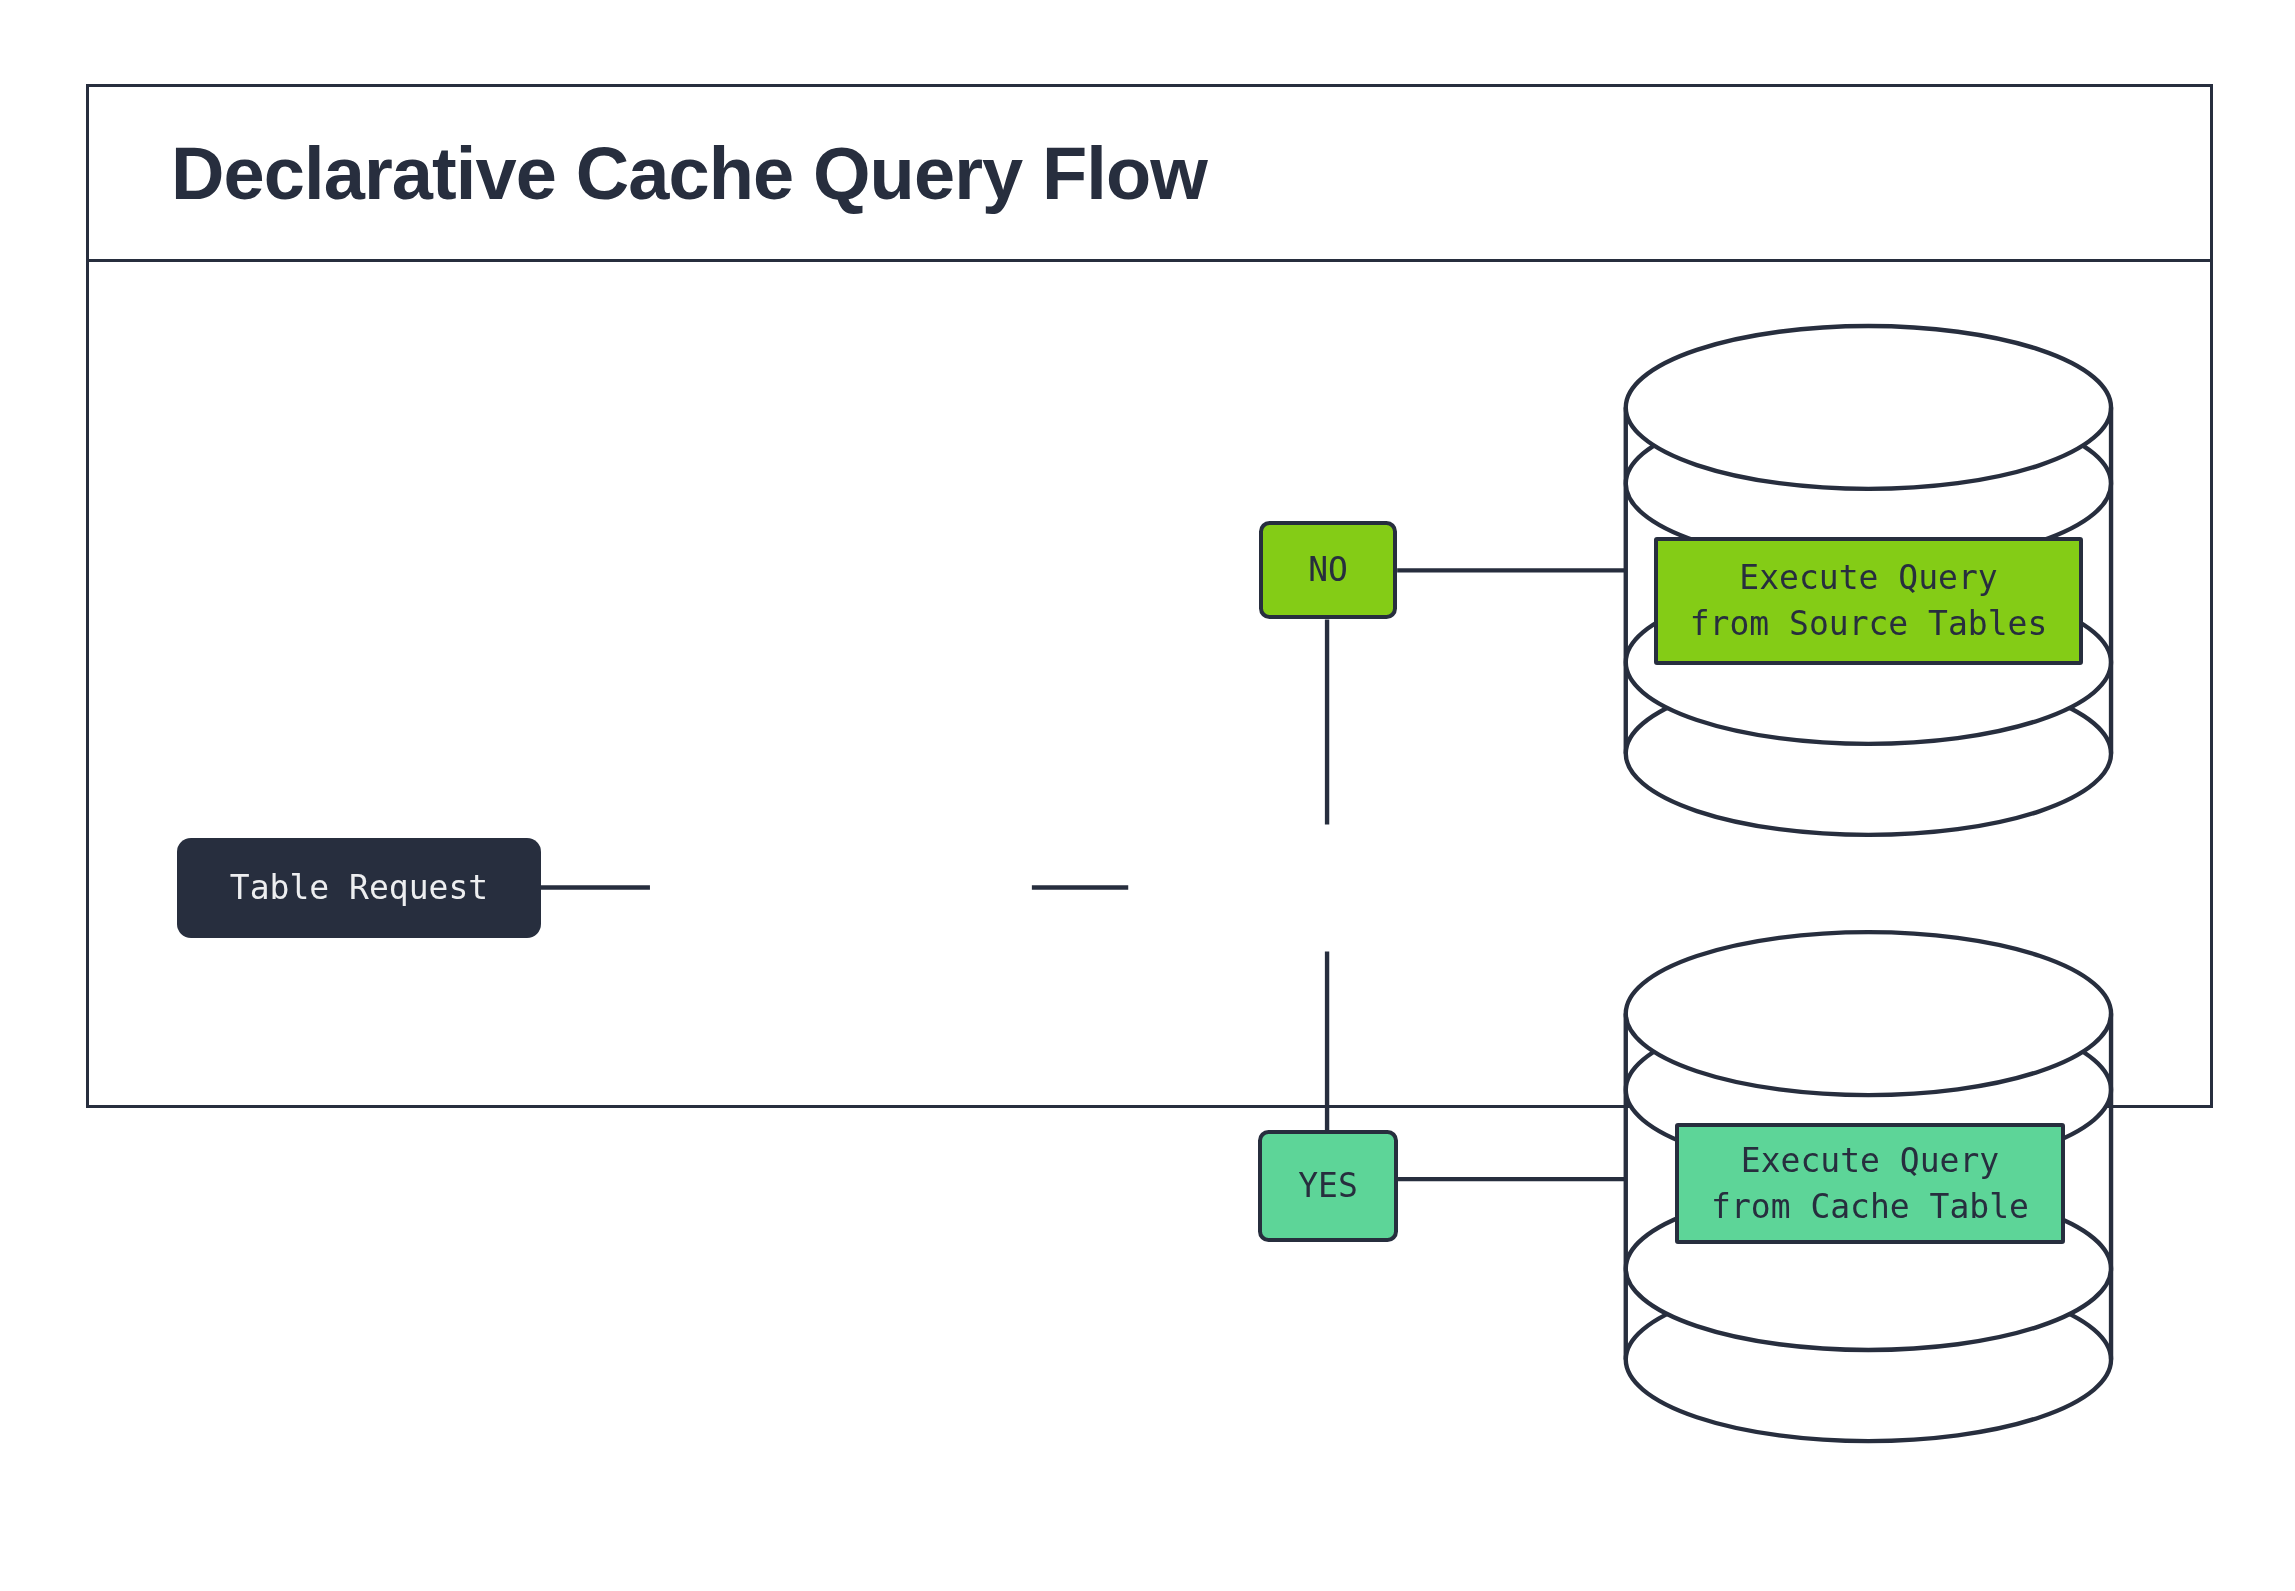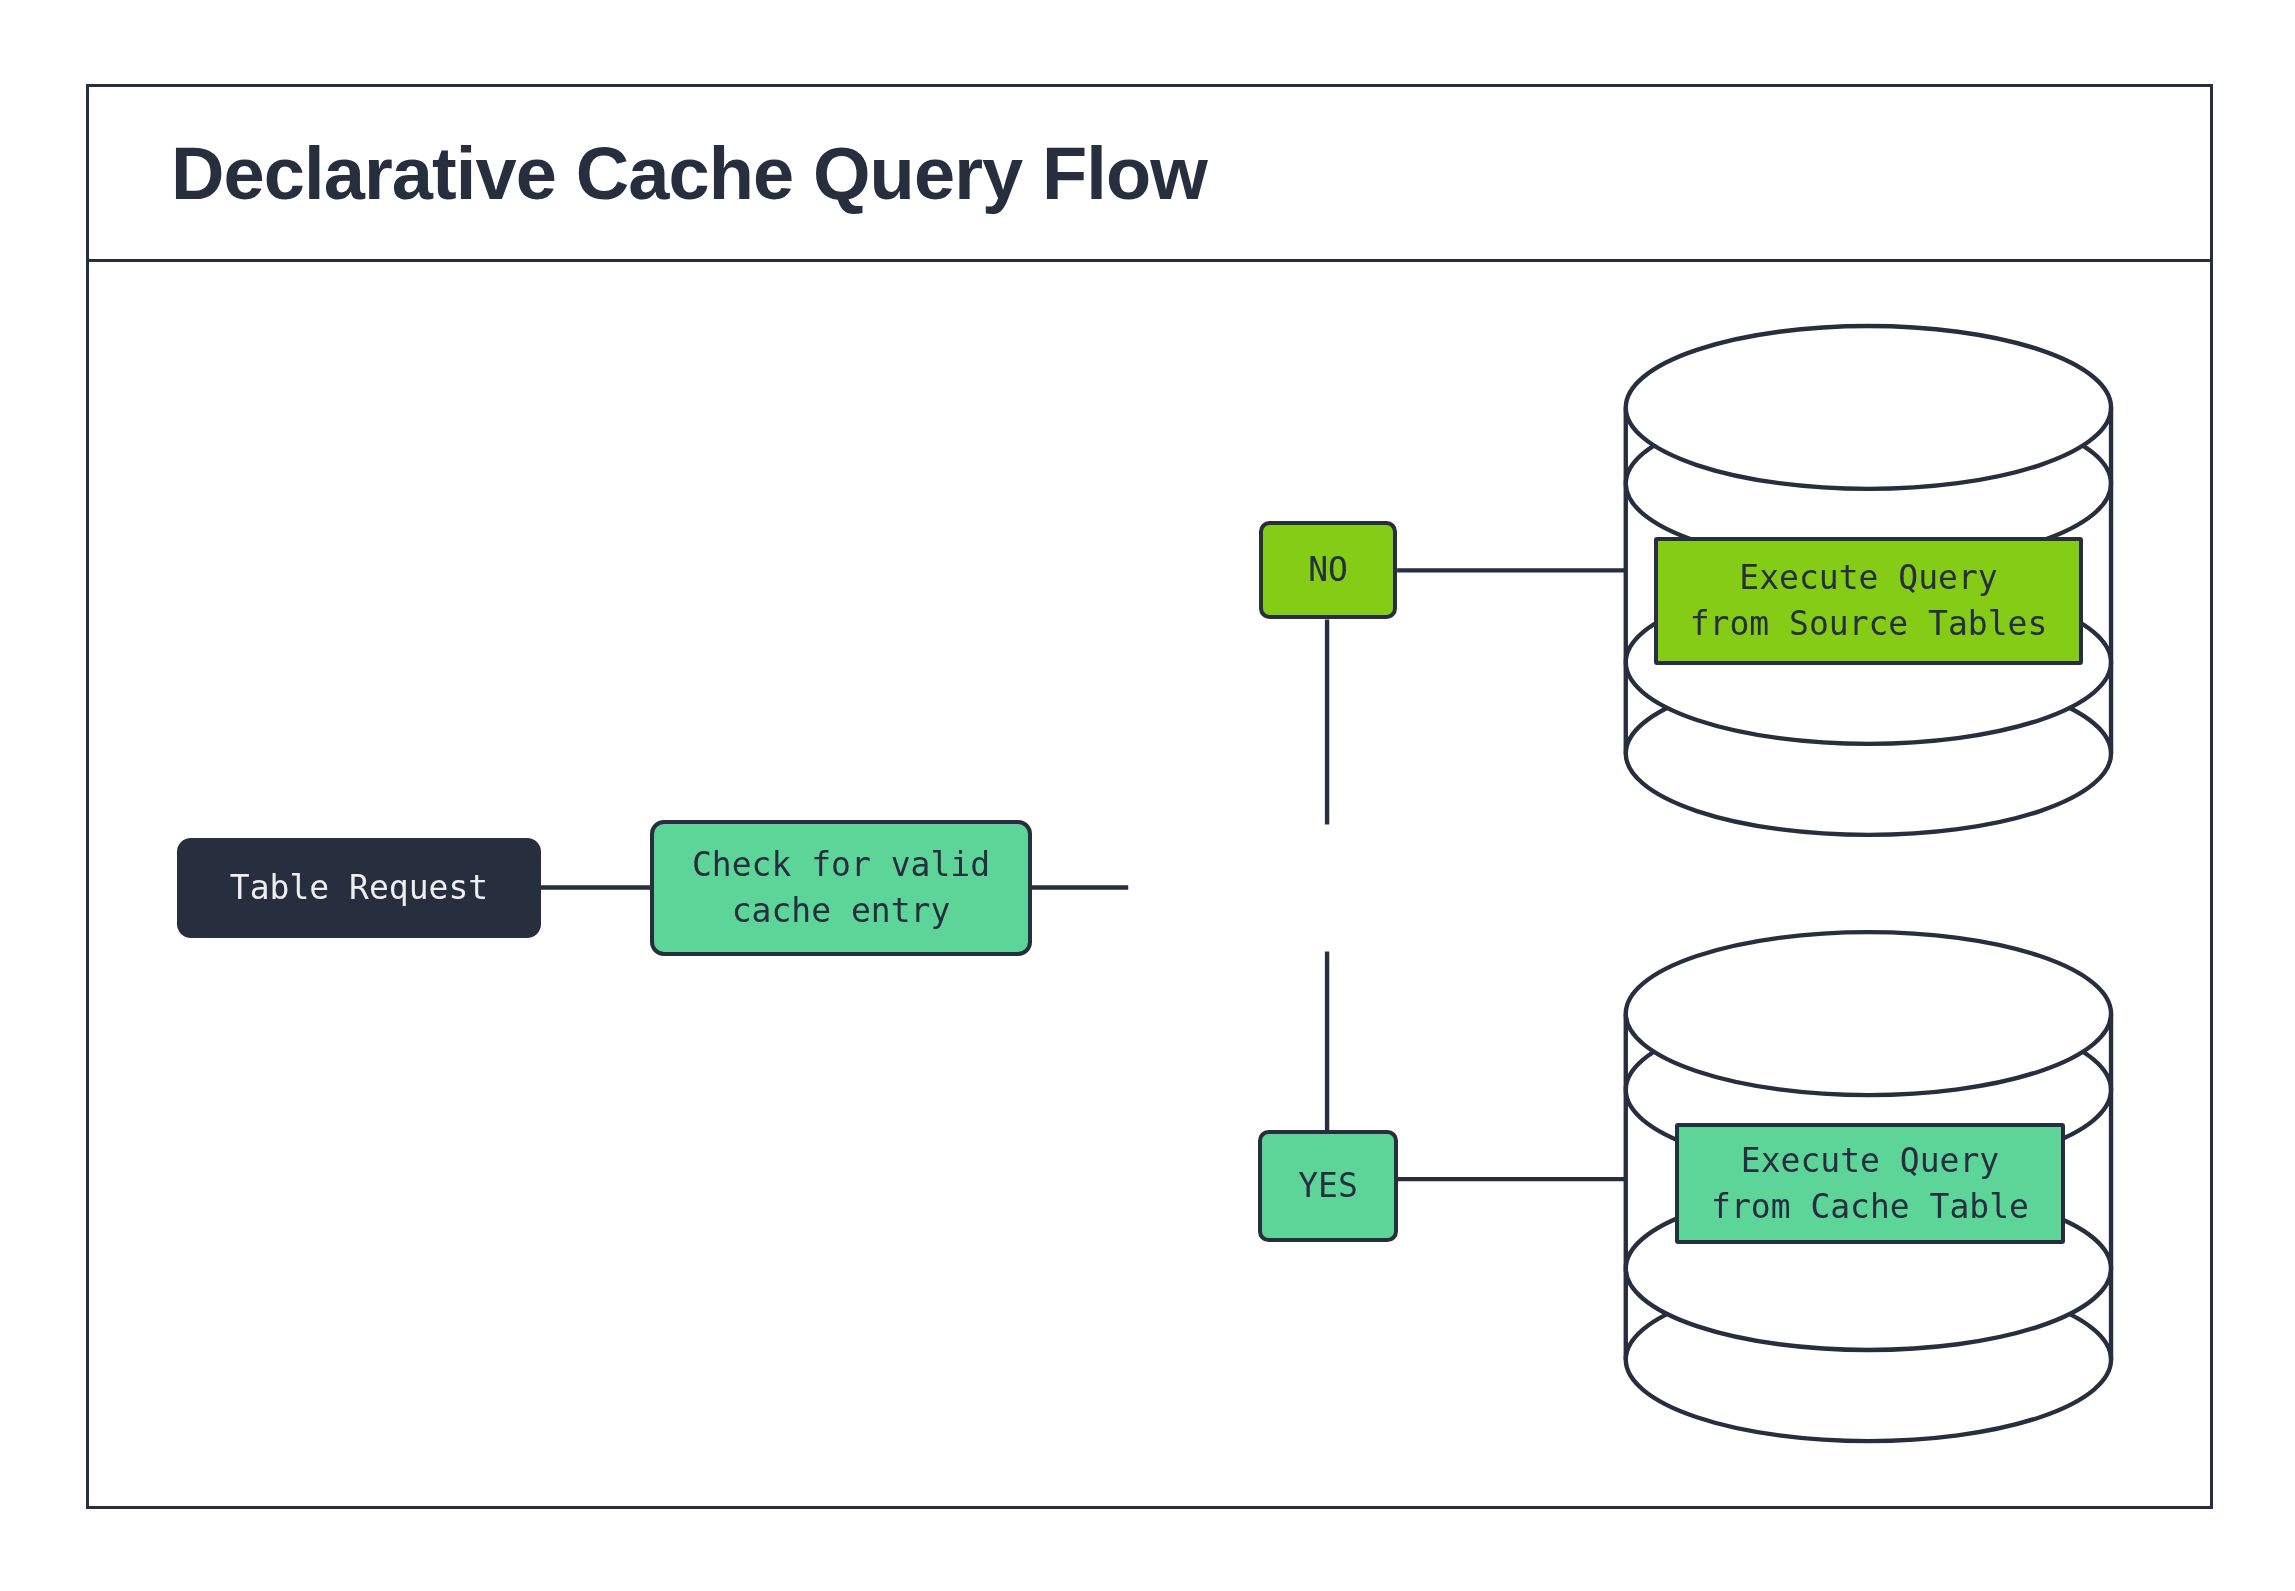--- a/index.html
+++ b/index.html
@@ -5,21 +5,21 @@
   html,body{margin:0;padding:0;background:#ffffff;}
   #app{
     position:relative;
     width:2295px;height:1591px;
     background:#ffffff;
     font-family:"DejaVu Sans Mono", monospace;
     overflow:hidden;
   }
   
   .frame{
-    position:absolute;left:86px;top:84px;width:2127px;height:1425px;
+    position:absolute;left:86px;top:84px;width:2127px;height:1024px;
     border:3.5px solid #272e3e;
     box-sizing:border-box;
     background:transparent;
   }
   .header{
     position:absolute;left:0;top:0;width:100%;height:175px;
     border-bottom:3.5px solid #272e3e;
     box-sizing:border-box;
     display:flex;align-items:center;
     padding-left:82px;
@@ -90,22 +90,20 @@
   </svg>
 
   <div class="frame">
     <div class="header">
       <div class="title">Declarative Cache Query Flow</div>
     </div>
   </div>
 
   <div class="node node-dark" style="left:177px;top:838px;width:364px;height:100px;">Table Request</div>
 
-  <div class="node node-green" style="left:650px;top:820px;width:382px;height:136px;">Check for valid
-cache entry</div>
 
 
   <div class="node node-outline node-small" style="left:1259px;top:521px;width:138px;height:98px;">NO</div>
 
   <div class="node node-green node-small" style="left:1258px;top:1130px;width:140px;height:112px;">YES</div>
 
   <div class="node node-outline db-label" style="left:1654px;top:537px;width:429px;height:128px;">Execute Query
 from Source Tables</div>
 
   <div class="node node-green db-label" style="left:1675px;top:1123px;width:390px;height:121px;">Execute Query

